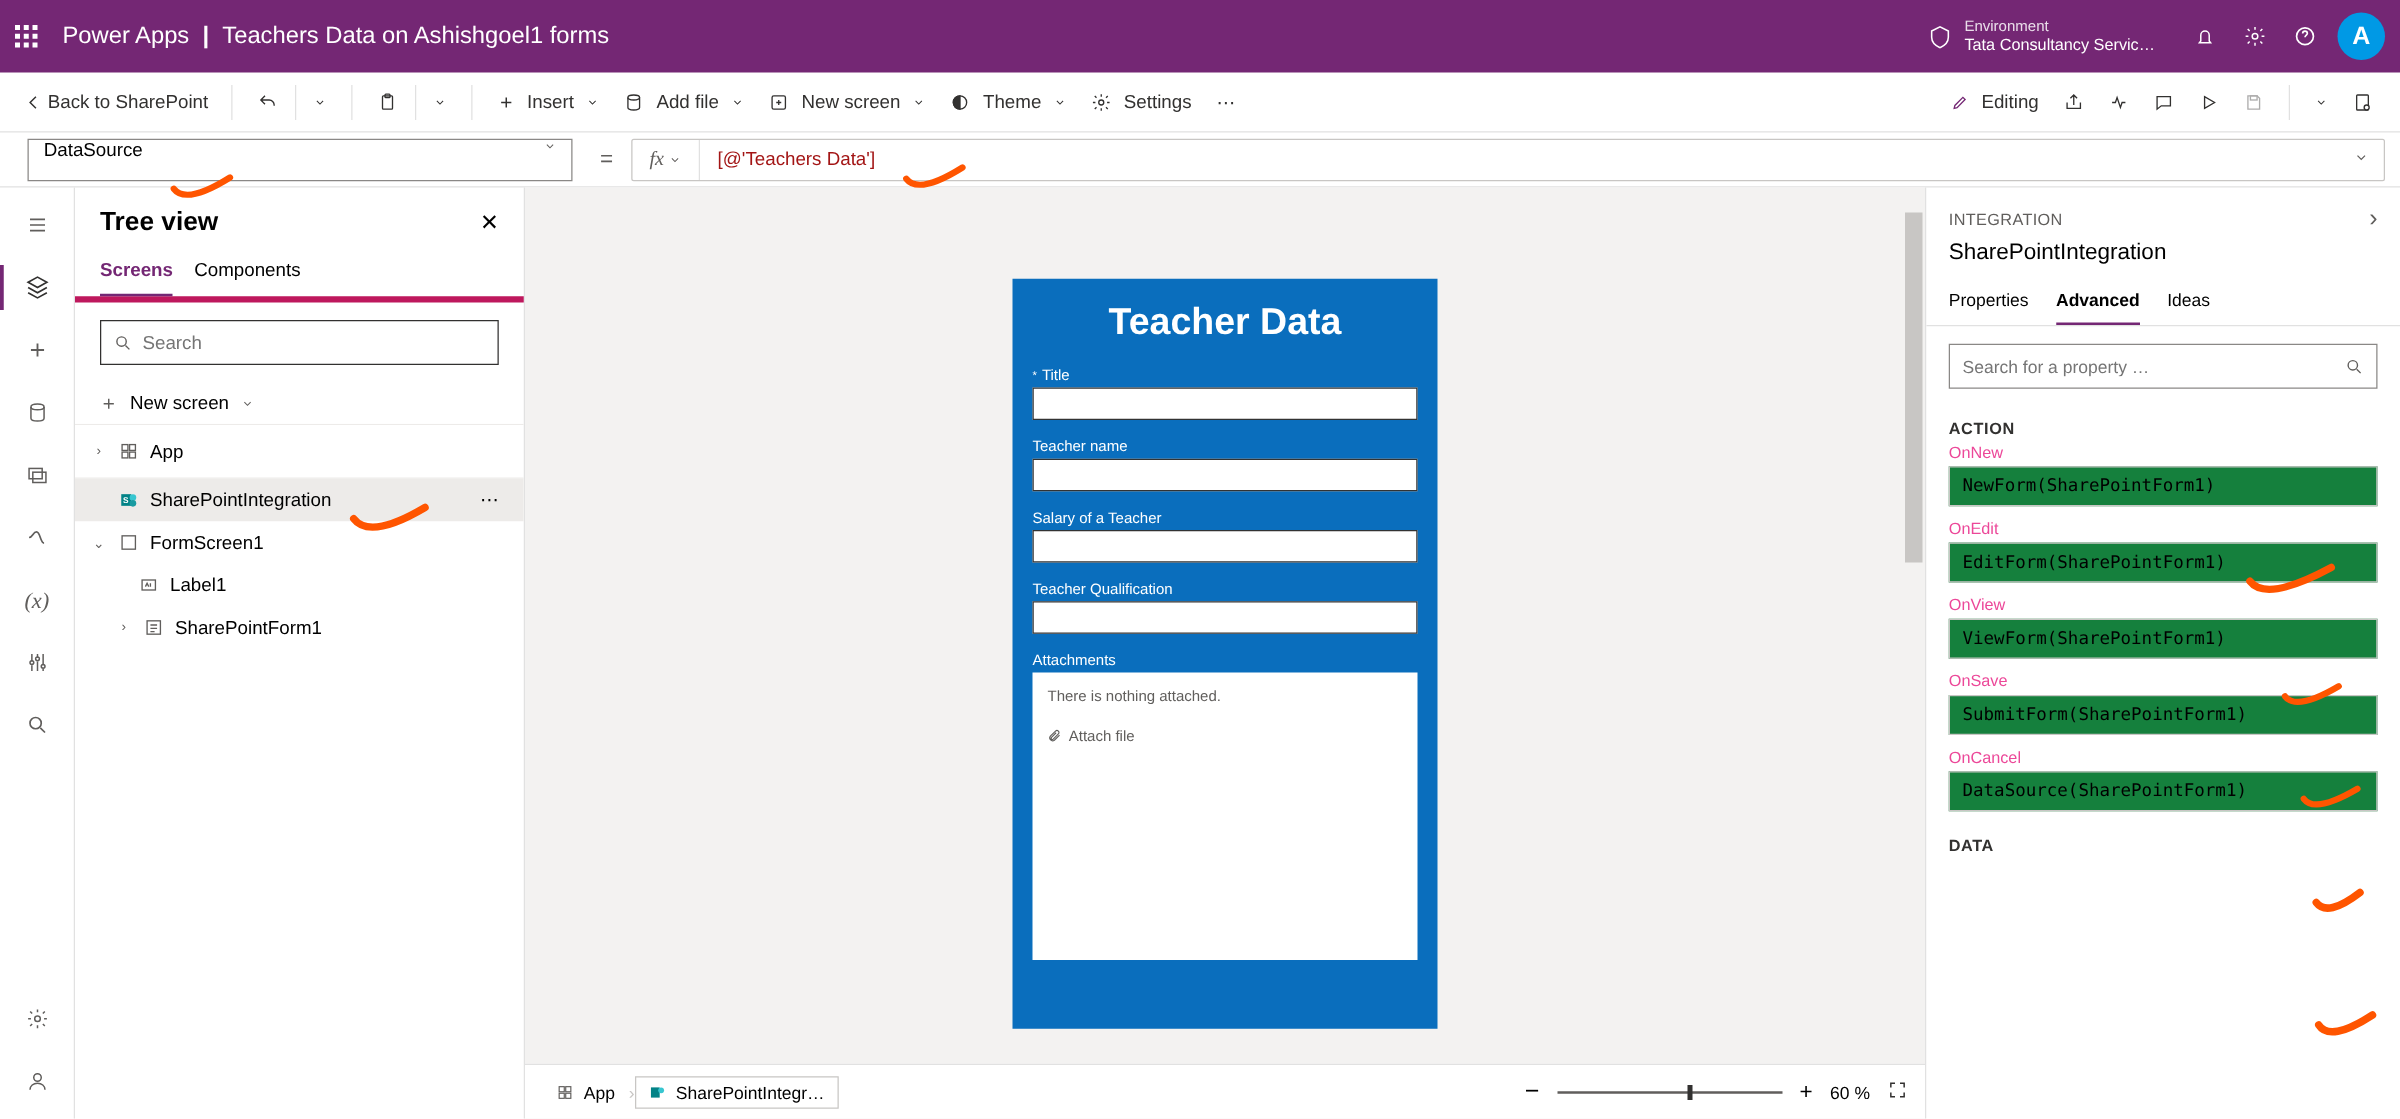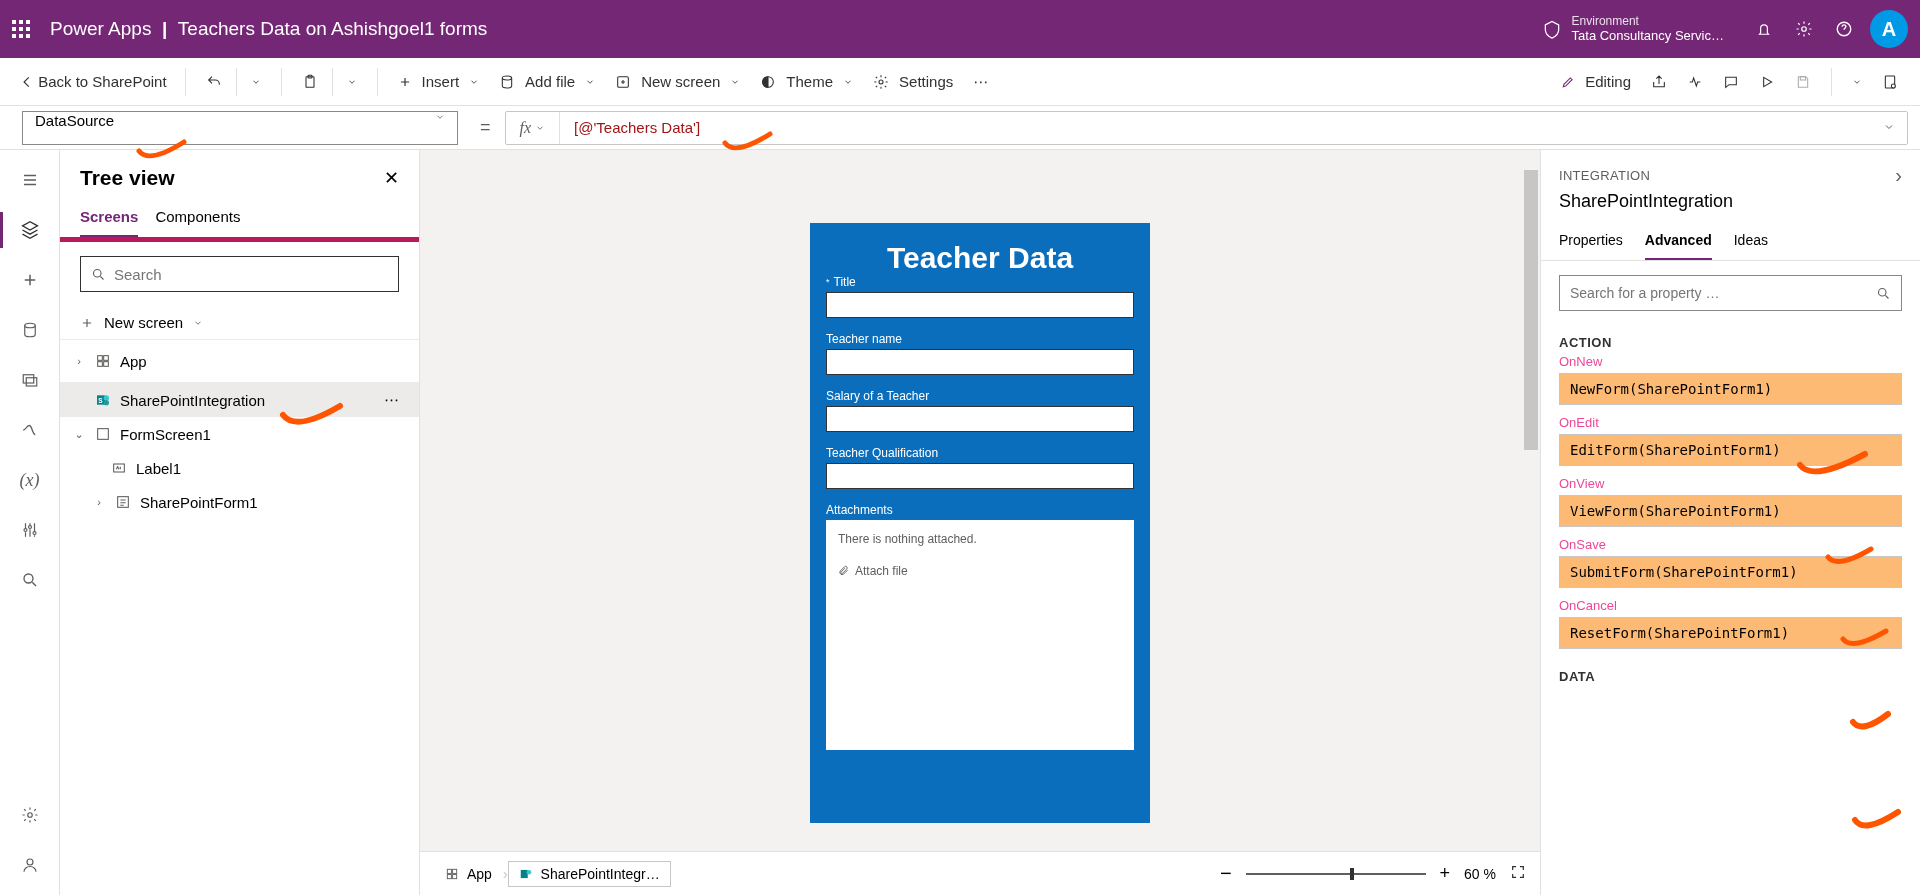--- a/index.html
+++ b/index.html
@@ -43,21 +43,21 @@
 .tree .items{flex:1;overflow:auto}
 .tree .item{display:flex;align-items:center;padding:8px 12px;font-size:15px;cursor:pointer;gap:8px}
 .tree .item.sel{background:#edebe9}
 .tree .item .chv{width:14px;text-align:center;font-size:11px;color:#605e5c}
 .tree .item .ico{width:18px;height:18px;display:flex;align-items:center;justify-content:center}
 .tree .item .more{margin-left:auto;padding:0 8px}
 .canvas{flex:1;background:#f3f2f1;position:relative;display:flex;align-items:center;justify-content:center}
 .canvas .scroll{position:absolute;right:2px;top:0;bottom:44px;width:14px;background:#f3f2f1}
 .canvas .scroll .thumb{background:#c8c6c4;width:14px;height:280px;margin-top:20px}
 .phone{width:340px;height:600px;background:#0a6ebd;color:#fff;padding:18px 16px;text-align:left}
-.phone h1{text-align:center;font-size:30px;font-weight:700;margin-bottom:0}
+.phone h1{text-align:center;font-size:30px;font-weight:700;margin-bottom:18px}
 .phone .fld{margin-bottom:14px}
 .phone .lbl{font-size:12px;margin-bottom:3px;display:flex;align-items:center;gap:4px}
 .phone .req{color:#fff;font-size:9px}
 .phone .inp{background:#fff;height:26px;border:1px solid #333}
 .phone .att{background:#fff;height:230px;color:#605e5c;padding:12px;font-size:12px}
 .phone .att .afile{margin-top:18px;display:flex;align-items:center;gap:6px}
 .bbar{position:absolute;bottom:0;left:0;right:0;height:44px;background:#fff;border-top:1px solid #e1e1e1;display:flex;align-items:center;padding:0 14px;font-size:14px}
 .bbar .crumb{display:flex;align-items:center;gap:8px;padding:4px 10px;border:1px solid transparent}
 .bbar .zoom{margin-left:auto;display:flex;align-items:center;gap:14px}
 .bbar .slider{width:180px;height:2px;background:#605e5c;position:relative}
@@ -68,21 +68,21 @@
 .props .pn{padding:0 18px 10px;font-size:18px}
 .props .ptabs{display:flex;gap:22px;padding:0 18px;border-bottom:1px solid #e1e1e1}
 .props .pt{padding:10px 0;font-size:14px;cursor:pointer;border-bottom:2px solid transparent}
 .props .pt.act{border-bottom-color:#742774;font-weight:600}
 .props .psrch{margin:14px 18px;border:1px solid #8a8886;height:36px;display:flex;align-items:center;padding:0 10px;justify-content:space-between}
 .props .psrch input{border:none;outline:none;flex:1;font-size:14px}
 .props .section{padding:10px 18px 4px;font-size:13px;font-weight:600;color:#323130;letter-spacing:.5px}
 .props .plist{padding:0 18px;overflow:auto;flex:1}
 .props .pitem{margin-bottom:10px}
 .props .pitem .pl{font-size:13px;color:#ec4899;margin-bottom:4px}
-.props .pitem .pv{border:1px solid #c8c6c4;padding:7px 10px;font-family:Consolas,monospace;font-size:14px;background:#fdba74}
+.props .pitem .pv{border:1px solid #c8c6c4;padding:7px 10px;font-family:Consolas,monospace;font-size:14px;background:#15803d}
 .annot{position:absolute;z-index:5;pointer-events:none}
 </style>
 </head>
 <body>
 
 <div class="hdr">
   <div class="waff">
       <span></span>
       <span></span>
       <span></span>
@@ -519,21 +519,21 @@
       <div class="pitem">
           <div class="pl">OnView</div>
           <div class="pv">ViewForm(SharePointForm1)</div>
         </div>
       <div class="pitem">
           <div class="pl">OnSave</div>
           <div class="pv">SubmitForm(SharePointForm1)</div>
         </div>
       <div class="pitem">
           <div class="pl">OnCancel</div>
-          <div class="pv">ResetForm(SharePointForm1)</div>
+          <div class="pv">DataSource(SharePointForm1)</div>
         </div>
       <div class="section" style="padding-left:0">DATA</div>
     </div>
   </div>
 </div>
 
 <svg class="annot" style="left:134px;top:136px" width="60" height="30">
     <path d="M5 15 Q15 28 50 6" stroke="#ff5500" stroke-width="5" fill="none" stroke-linecap="round"></path>
   </svg>
 <svg class="annot" style="left:720px;top:128px" width="60" height="30">

